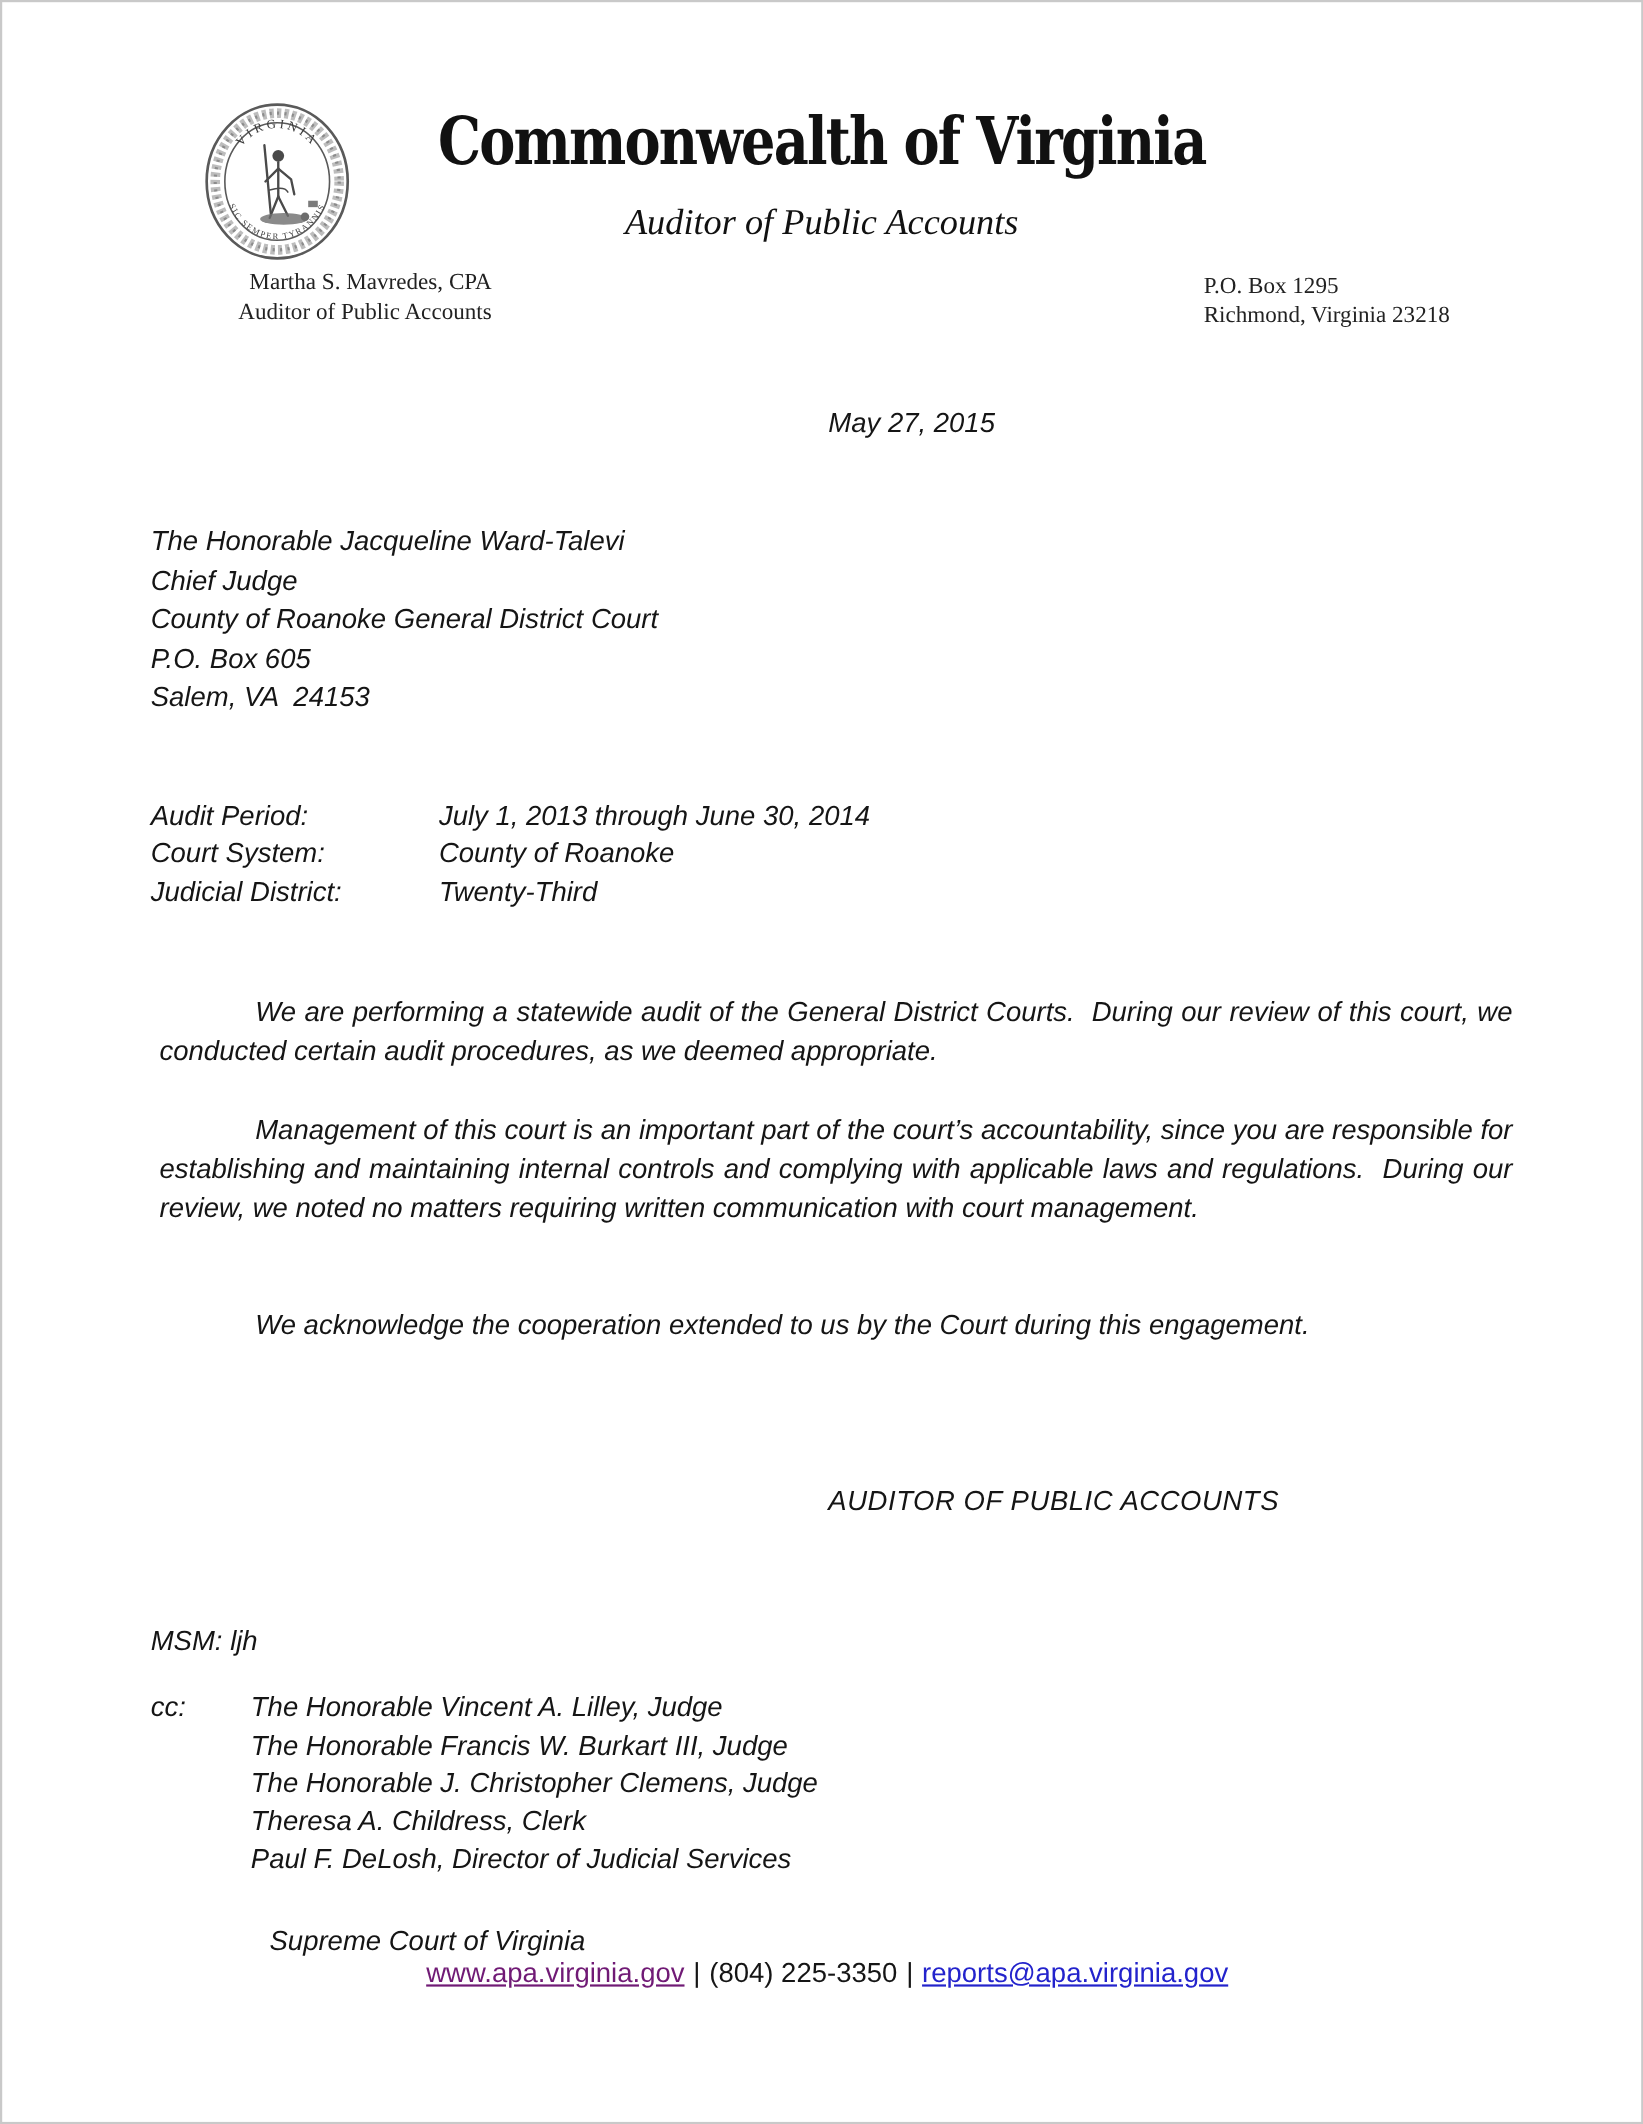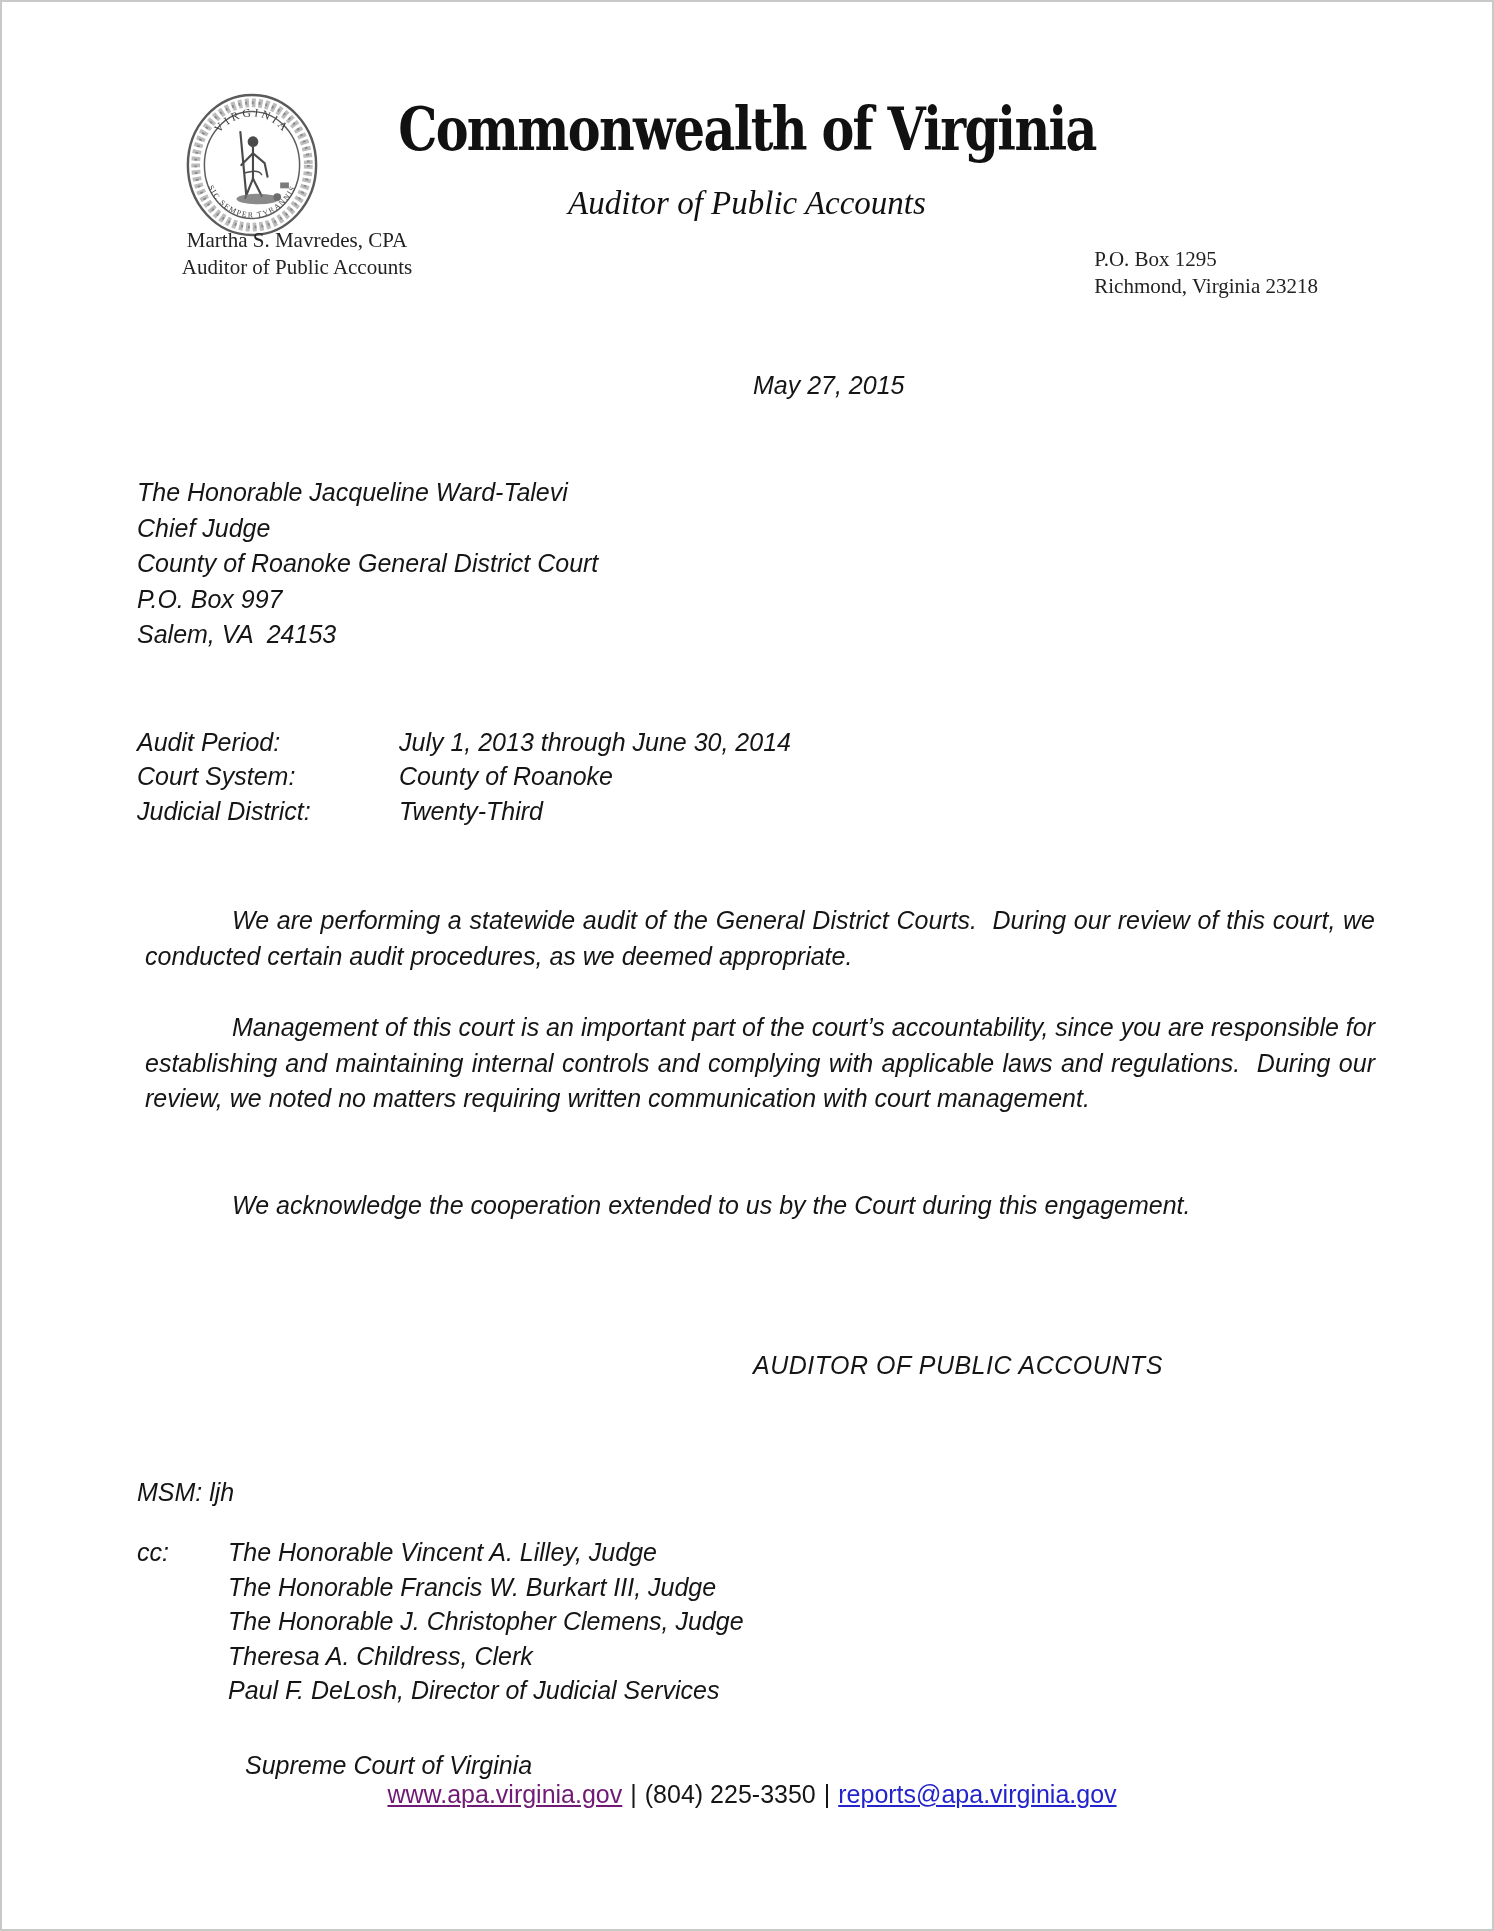--- a/index.html
+++ b/index.html
@@ -23,21 +23,21 @@
     transform:scaleX(0.82);transform-origin:50% 50%;
     color:#111;white-space:nowrap;
   }
   .org-subtitle{
     position:absolute;top:183px;left:0;width:100%;
     text-align:center;
     font-family:"Liberation Serif",serif;font-style:italic;
     font-size:33px;color:#111;
   }
   .contact{font-family:"Liberation Serif",serif;font-size:21px;line-height:27px;color:#222;}
-  .contact-left{position:absolute;top:225px;left:145px;width:300px;text-align:center;}
+  .contact-left{position:absolute;top:241px;left:145px;width:300px;text-align:right;}
   .contact-right{position:absolute;top:244px;right:174px;text-align:left;}
   
   .bodytext{font-size:25px;line-height:35.5px;color:#151515;font-style:italic;}
   .date-line{position:absolute;top:366px;left:751px;}
   .recipient{position:absolute;top:473px;left:135px;}
   .recipient .line{white-space:pre-wrap;}
   .audit-block{position:absolute;top:723px;left:135px;line-height:34.4px;}
   .audit-row{display:flex;}
   .audit-row .lbl{width:262px;flex:0 0 262px;}
   .para{
@@ -111,21 +111,21 @@
     <div>P.O. Box 1295</div>
     <div>Richmond, Virginia 23218</div>
   </div>
 
   <div class="bodytext date-line">May 27, 2015</div>
 
   <div class="bodytext recipient">
     <div class="line">The Honorable Jacqueline Ward-Talevi</div>
     <div class="line">Chief Judge</div>
     <div class="line">County of Roanoke General District Court</div>
-    <div class="line">P.O. Box 997</div>
+    <div class="line">P.O. Box 605</div>
     <div class="line">Salem, VA  24153</div>
   </div>
 
   <div class="bodytext audit-block">
     <div class="audit-row">
       <span class="lbl">Audit Period:</span>
       <span>July 1, 2013 through June 30, 2014</span>
     </div>
     <div class="audit-row">
       <span class="lbl">Court System:</span>

